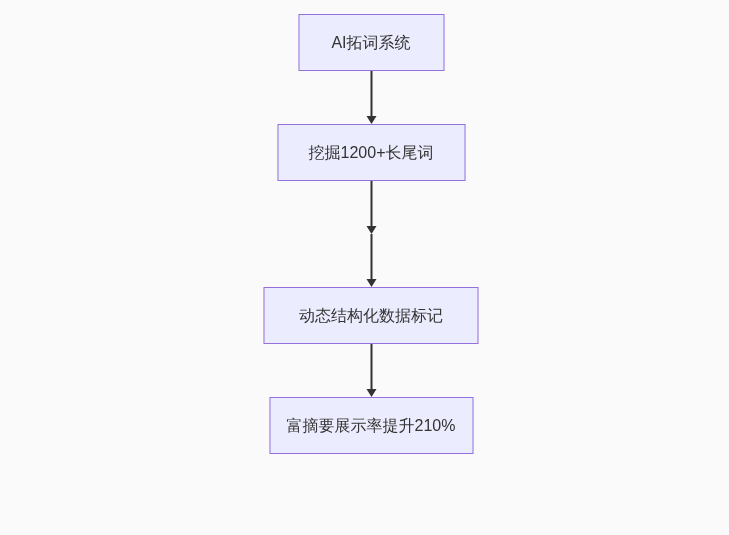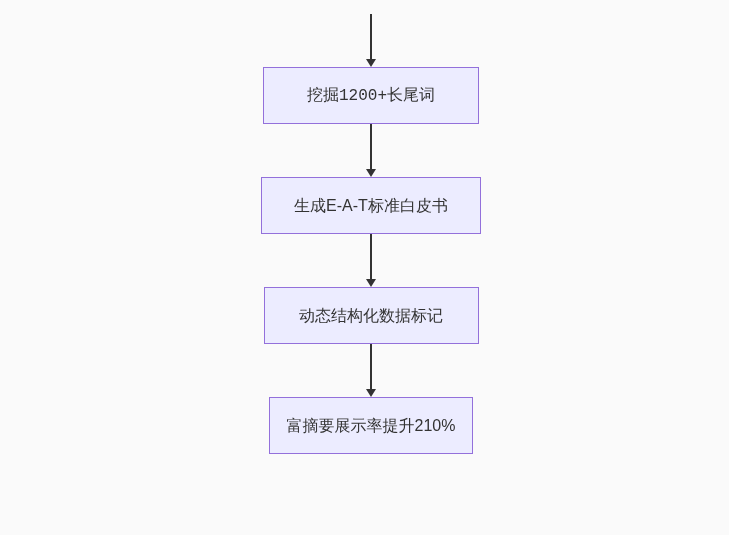--- a/index.html
+++ b/index.html
@@ -31,21 +31,21 @@
     justify-content: center;
     background: var(--node-fill, #ECECFF);
     border: 1px solid var(--node-border, #9370DB);
     color: var(--text, #333333);
     font-size: 16px;
     line-height: 1;
     white-space: nowrap;
     text-align: center;
   }
   .w1 { width: 146px; }
-  .w2 { width: 216px; font-family: Liberation Mono, monospace; }
+  .w2 { width: 188px; }
   .w3 { width: 220px; }
   .w4 { width: 215px; }
   .w5 { width: 204px; }
   .connector {
     height: 53px;
     display: flex;
     flex-direction: column;
     align-items: center;
   }
   .connector .edge-line {
@@ -59,38 +59,38 @@
     border-left: 5px solid transparent;
     border-right: 5px solid transparent;
     border-top: 8px solid var(--arrow, #333333);
   }
 </style>
 </head>
 <body>
 
 <div class="flowchart">
 
+  <div class="node w1">
+    <span>AI拓词系统</span>
+  </div>
 
   <div class="connector">
     <div class="edge-line"></div>
     <div class="arrowhead"></div>
   </div>
 
   <div class="node w2">
     <span>挖掘1200+长尾词</span>
   </div>
 
   <div class="connector">
     <div class="edge-line"></div>
     <div class="arrowhead"></div>
   </div>
 
-  <div class="node w3">
-    <span>生成E-A-T标准白皮书</span>
-  </div>
 
   <div class="connector">
     <div class="edge-line"></div>
     <div class="arrowhead"></div>
   </div>
 
   <div class="node w4">
     <span>动态结构化数据标记</span>
   </div>
 

